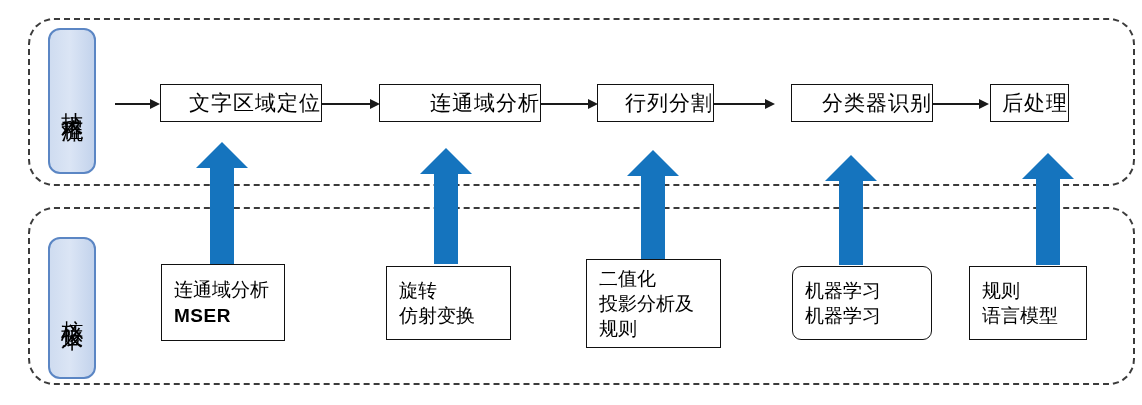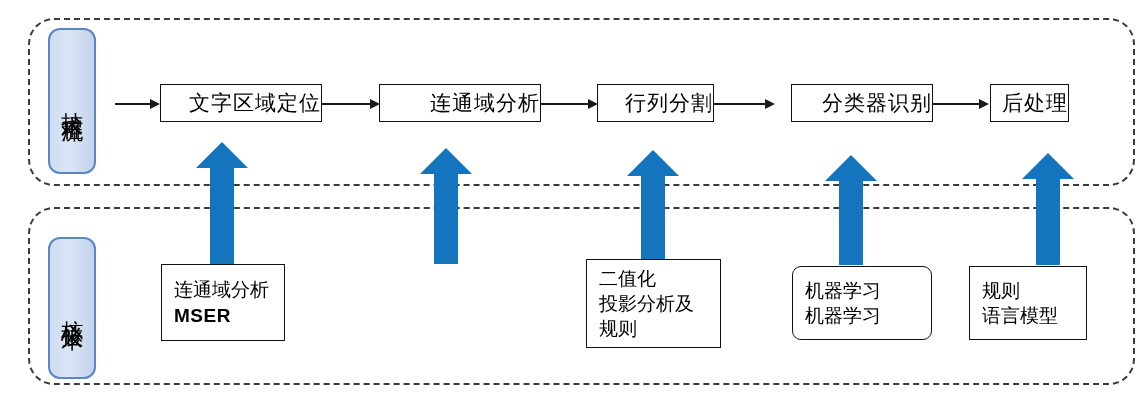--- a/index.html
+++ b/index.html
@@ -204,20 +204,24 @@
     <svg width="52" height="112" viewBox="0 0 52 112" aria-hidden="true">
       <polygon points="26,0 52,26 38,26 38,112 14,112 14,26 0,26" fill="#1574be"></polygon>
     </svg>
   </div>
 
   <div class="tech-box" style="left:161px; top:264px; width:124px; height:77px;">
     <span>连通域分析</span>
     <span class="bold-line">MSER</span>
   </div>
 
+  <div class="tech-box" style="left:386px; top:266px; width:125px; height:74px;">
+    <span>旋转</span>
+    <span>仿射变换</span>
+  </div>
 
   <div class="tech-box" style="left:586px; top:259px; width:135px; height:89px;">
     <span>二值化</span>
     <span>投影分析及</span>
     <span>规则</span>
   </div>
 
   <div class="tech-box" style="left:792px; top:266px; width:140px; height:74px;border-radius:9px;">
     <span>机器学习</span>
     <span>机器学习</span>

